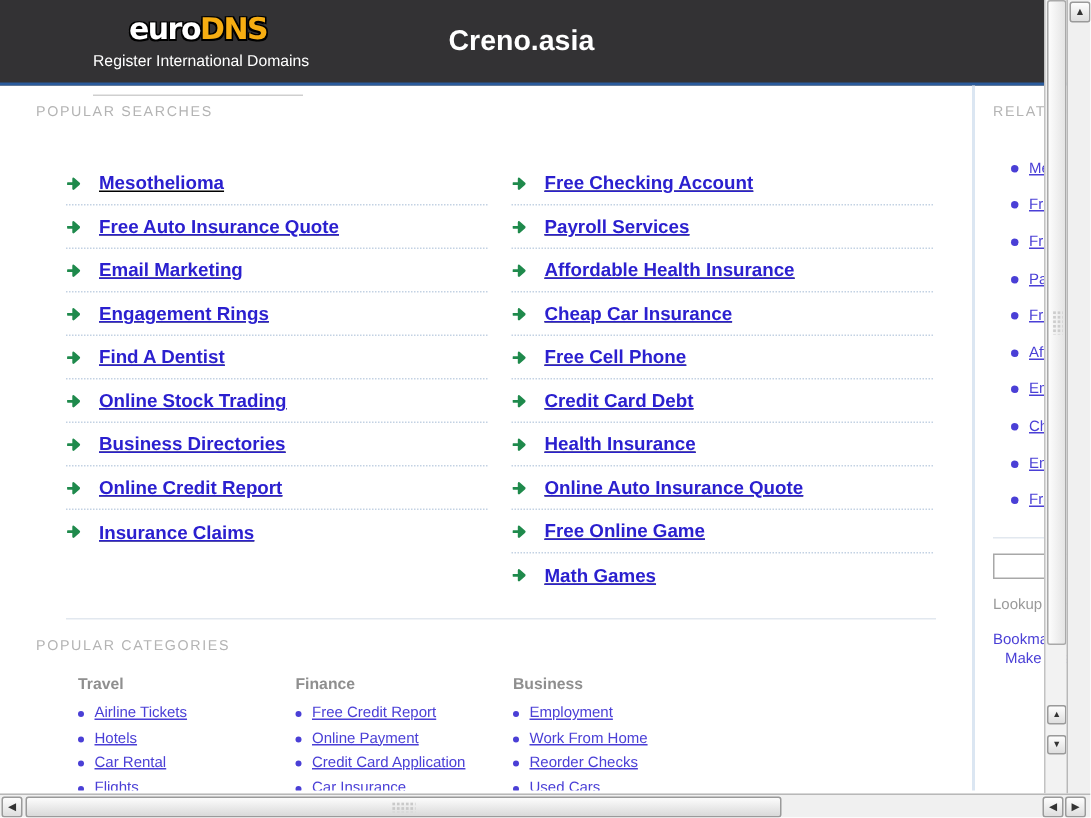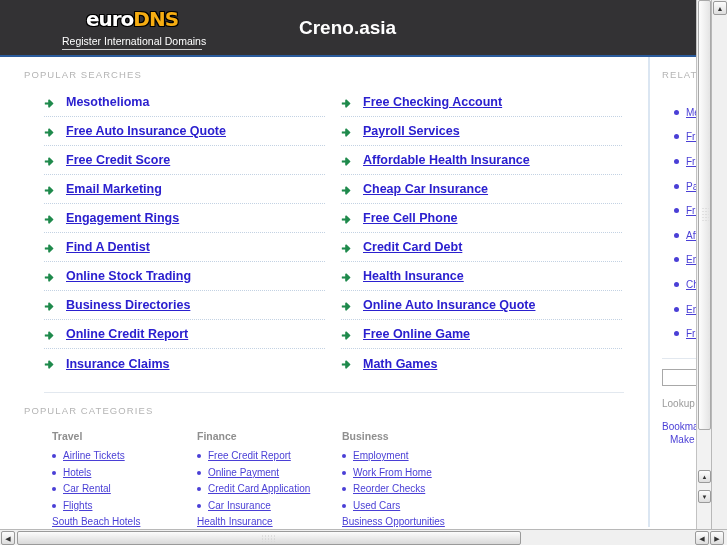--- a/index.html
+++ b/index.html
@@ -101,21 +101,21 @@
   }
   .logo-dns {
     color: #f6ad12;
     text-shadow: 1px 1px 0 #000, -1px 1px 0 #000, 1px -1px 0 #000, -1px -1px 0 #000;
   }
   .logo-tag {
     color: #ffffff;
     font-size: 10.5px;
     line-height: 14px;
     border-bottom: 1px solid #cfcfcf;
-    padding-bottom: 1px;
+    padding-bottom: 15px;
     white-space: nowrap;
   }
   .site-title {
     position: absolute;
     left: 287px; top: 17px;
     color: #ffffff;
     font-size: 19px;
     font-weight: bold;
     margin-left: 12px;
   }
@@ -142,22 +142,23 @@
   .section-label {
     color: #b4b4b4;
     font-size: 9.5px;
     letter-spacing: 1.1px;
     padding: 12px 0 0 24px;
   }
 
   
   .rs-grid {
     display: flex;
-    margin-top: 8px;
+    margin-top: 28px;
     padding: 0 26px 0 44px;
+    text-decoration: underline;
   }
   .rs-col { width: 300px; }
   .rs-col + .rs-col { margin-left: 16px; }
 
   .rs-item {
     display: flex;
     align-items: center;
     height: 29px;
     border-bottom: 1px dotted #c3d2e3;
   }
@@ -351,27 +352,20 @@
                     <path d="M1 6.5 L6 6.5 M5 3.2 L8.6 6.5 L5 9.8 Z" fill="#1f8a4c" stroke="#1f8a4c" stroke-width="1.6" stroke-linejoin="round"></path>
                     <path d="M0.8 6.5 L5.6 6.5" stroke="#1f8a4c" stroke-width="1.8"></path>
                   </svg></span>
                 <a class="rs-link">Free Auto Insurance Quote</a>
               </div>
               <div class="rs-item">
                 <span class="rs-bullet"><svg viewBox="0 0 13 13" width="13" height="13">
                     <path d="M1 6.5 L6 6.5 M5 3.2 L8.6 6.5 L5 9.8 Z" fill="#1f8a4c" stroke="#1f8a4c" stroke-width="1.6" stroke-linejoin="round"></path>
                     <path d="M0.8 6.5 L5.6 6.5" stroke="#1f8a4c" stroke-width="1.8"></path>
                   </svg></span>
-                <a class="rs-link">Free Credit Score</a>
-              </div>
-              <div class="rs-item">
-                <span class="rs-bullet"><svg viewBox="0 0 13 13" width="13" height="13">
-                    <path d="M1 6.5 L6 6.5 M5 3.2 L8.6 6.5 L5 9.8 Z" fill="#1f8a4c" stroke="#1f8a4c" stroke-width="1.6" stroke-linejoin="round"></path>
-                    <path d="M0.8 6.5 L5.6 6.5" stroke="#1f8a4c" stroke-width="1.8"></path>
-                  </svg></span>
                 <a class="rs-link">Email Marketing</a>
               </div>
               <div class="rs-item">
                 <span class="rs-bullet"><svg viewBox="0 0 13 13" width="13" height="13">
                     <path d="M1 6.5 L6 6.5 M5 3.2 L8.6 6.5 L5 9.8 Z" fill="#1f8a4c" stroke="#1f8a4c" stroke-width="1.6" stroke-linejoin="round"></path>
                     <path d="M0.8 6.5 L5.6 6.5" stroke="#1f8a4c" stroke-width="1.8"></path>
                   </svg></span>
                 <a class="rs-link">Engagement Rings</a>
               </div>
               <div class="rs-item">

